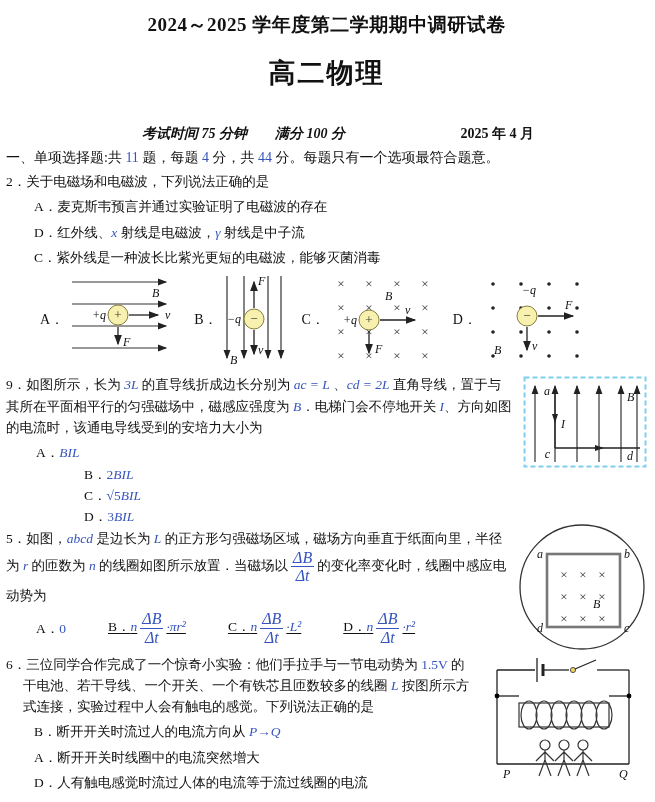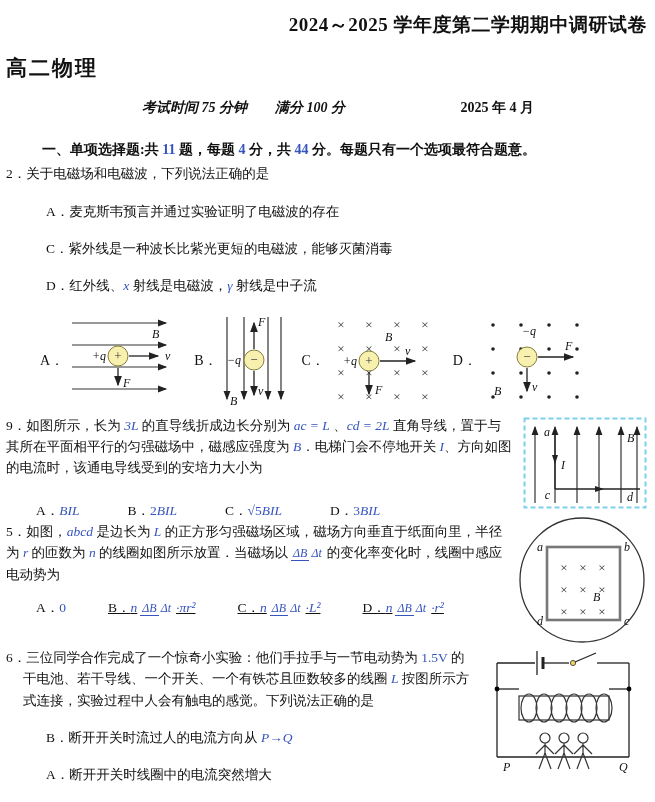--- a/index.html
+++ b/index.html
@@ -5,48 +5,48 @@
   * { margin:0; padding:0; box-sizing:border-box; }
   html,body { background:#fff; }
   body {
     width:655px; height:802px; overflow:hidden;
     font-family:"Liberation Serif","DejaVu Serif",serif;
     color:#111; font-size:13.5px; line-height:1.58;
   }
   .page { padding:6px 8px 0 6px; }
 
   
-  .title   { text-align:right; font-size:19px; font-weight:bold; margin:4px 0 12px; letter-spacing:.5px; }
-  .subtitle{ text-align:left; font-size:21px; font-weight:bold; margin:0 0 12px; letter-spacing:2px; }
-  .info-line { font-size:14px; font-weight:bold; margin-bottom:20px; white-space:nowrap; }
+  .title   { text-align:center; font-size:19px; font-weight:bold; margin:4px 0 12px; letter-spacing:.5px; }
+  .subtitle{ text-align:center; font-size:27px; font-weight:bold; margin:0 0 28px; letter-spacing:2px; }
+  .info-line { font-size:14px; font-weight:bold; margin-bottom:2px; white-space:nowrap; }
   .exam-info { font-style:italic; margin-left:136px; }
   .exam-date { margin-left:112px; }
 
-  .section-heading { font-weight:bold; font-size:14px; margin-bottom:2px;margin-left:36px; }
+  .section-heading { font-weight:normal; font-size:14px; margin-bottom:2px; }
 
   
   .q { clear:none; }
   .q::after { content:""; display:block; clear:both; }
   .stem { margin:0; }
   .stem-indent { padding-left:17px; text-indent:-17px; }
   .opt-row { padding-left:30px; display:flex; }
   .opt-row .opt { white-space:nowrap; }
-  .opt-col p { padding-left:24px; margin:16px; }
+  .opt-col p { padding-left:24px; margin:4px; }
   .q1-opts .opt + .opt { margin-left:44px; }
   .q4-opts .opt + .opt { margin-left:48px; }
-  .q5-opts { align-items:center; margin-top:12px; }
+  .q5-opts { align-items:center; margin-top:4px; }
   .q5-opts .opt + .opt { margin-left:42px;text-decoration:underline; }
 
   
   .r-m  { font-style:italic; color:#3554bd; font-family:"Liberation Serif","DejaVu Serif",serif; }
   .r-mu { font-style:normal; color:#3554bd; font-family:"Liberation Serif","DejaVu Serif",serif; }
 
   
-  .frac { display:inline-flex; flex-direction:row; vertical-align:middle;
-          text-align:center; line-height:1.1; font-size:12px; margin:0 3px;
+  .frac { display:inline-flex; flex-direction:column; vertical-align:middle;
+          text-align:center; line-height:1.1; font-size:16px; margin:0 3px;
           font-style:italic; color:#3554bd; font-family:"Liberation Serif","DejaVu Serif",serif; }
   .frac .num { border-bottom:1px solid #3554bd; padding:0 2px; }
   .frac .den { padding:0 2px; }
 
   
   .diagrams { display:flex; align-items:center; padding-left:34px; margin:4px 0 6px; }
   .diag { display:flex; align-items:center; }
   .diag + .diag { margin-left:14px; }
   .dlabel { font-size:14px; margin-right:4px; }
 
@@ -76,22 +76,22 @@
     <span class="exam-date">2025 年 4 月</span>
   </div>
 
   <p class="section-heading"><span>一、单项选择题:共 </span><span class="r-mu">11</span><span> 题，每题 </span><span class="r-mu">4</span><span> 分，共 </span><span class="r-mu">44</span><span> 分。每题只有一个选项最符合题意。</span></p>
 
 
   <div class="q">
     <p class="stem">2．关于电磁场和电磁波，下列说法正确的是</p>
     <div class="opt-col">
       <p><span>A．麦克斯韦预言并通过实验证明了电磁波的存在</span></p>
+      <p><span>D．红外线、</span><span class="r-m">x</span><span> 射线是电磁波，</span><span class="r-m">γ</span><span> 射线是中子流</span></p>
       <p><span>C．紫外线是一种波长比紫光更短的电磁波，能够灭菌消毒</span></p>
-      <p><span>D．红外线、</span><span class="r-m">x</span><span> 射线是电磁波，</span><span class="r-m">γ</span><span> 射线是中子流</span></p>
     </div>
   </div>
 
   <div class="q">
     <div class="diagrams">
 
       <div class="diag">
         <span class="dlabel">A．</span>
         <svg width="112" height="96" viewBox="0 0 112 96">
           <defs>
@@ -237,21 +237,21 @@
           <polygon points="72,69 72,75 81,72" fill="#222"></polygon>
         </g>
         <text class="ft" x="27" y="19" text-anchor="end">a</text>
         <text class="ft" x="104" y="25">B</text>
         <text class="ft" x="38" y="52">I</text>
         <text class="ft" x="27" y="82" text-anchor="end">c</text>
         <text class="ft" x="104" y="84">d</text>
       </svg>
     </div>
     <p class="stem"><span>9．如图所示，长为 </span><span class="r-m">3L</span><span> 的直导线折成边长分别为 </span><span class="r-m">ac = L</span><span> 、</span><span class="r-m">cd = 2L</span><span> 直角导线，置于与其所在平面相平行的匀强磁场中，磁感应强度为 </span><span class="r-m">B</span><span>．电梯门会不停地开关 </span><span class="r-m">I</span><span>、方向如图的电流时，该通电导线受到的安培力大小为</span></p>
-    <div class="opt-row q4-opts" style="margin-top:21px;">
+    <div class="opt-row q4-opts" style="margin-top:4px;flex-direction:column;">
       <span class="opt"><span>A．</span><span class="r-m">BIL</span></span>
       <span class="opt"><span>B．</span><span class="r-mu">2</span><span class="r-m">BIL</span></span>
       <span class="opt"><span>C．</span><span class="r-mu">√5</span><span class="r-m">BIL</span></span>
       <span class="opt"><span>D．</span><span class="r-mu">3</span><span class="r-m">BIL</span></span>
     </div>
   </div>
 
   <div class="q">
     <div class="fig fig5">
       <svg width="130" height="130" viewBox="0 0 130 130">

